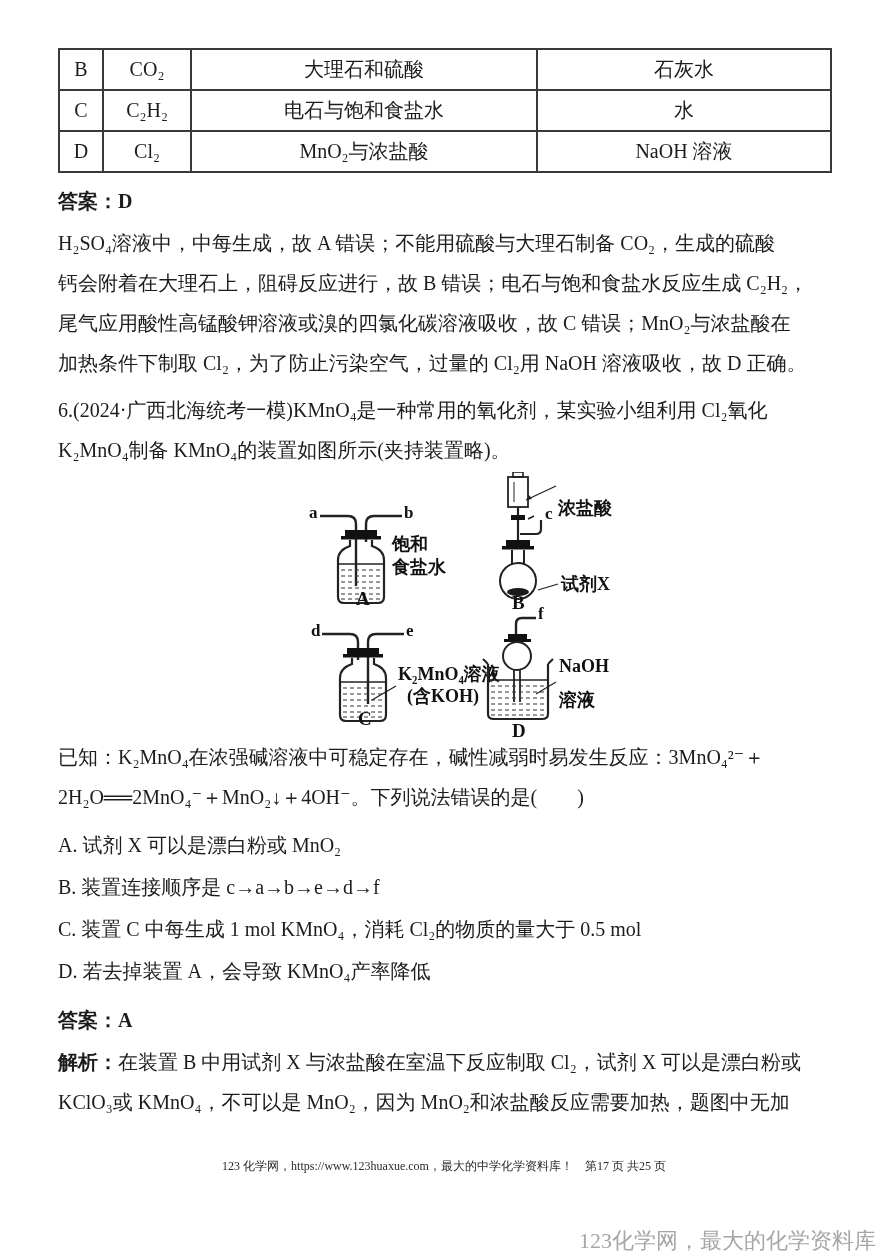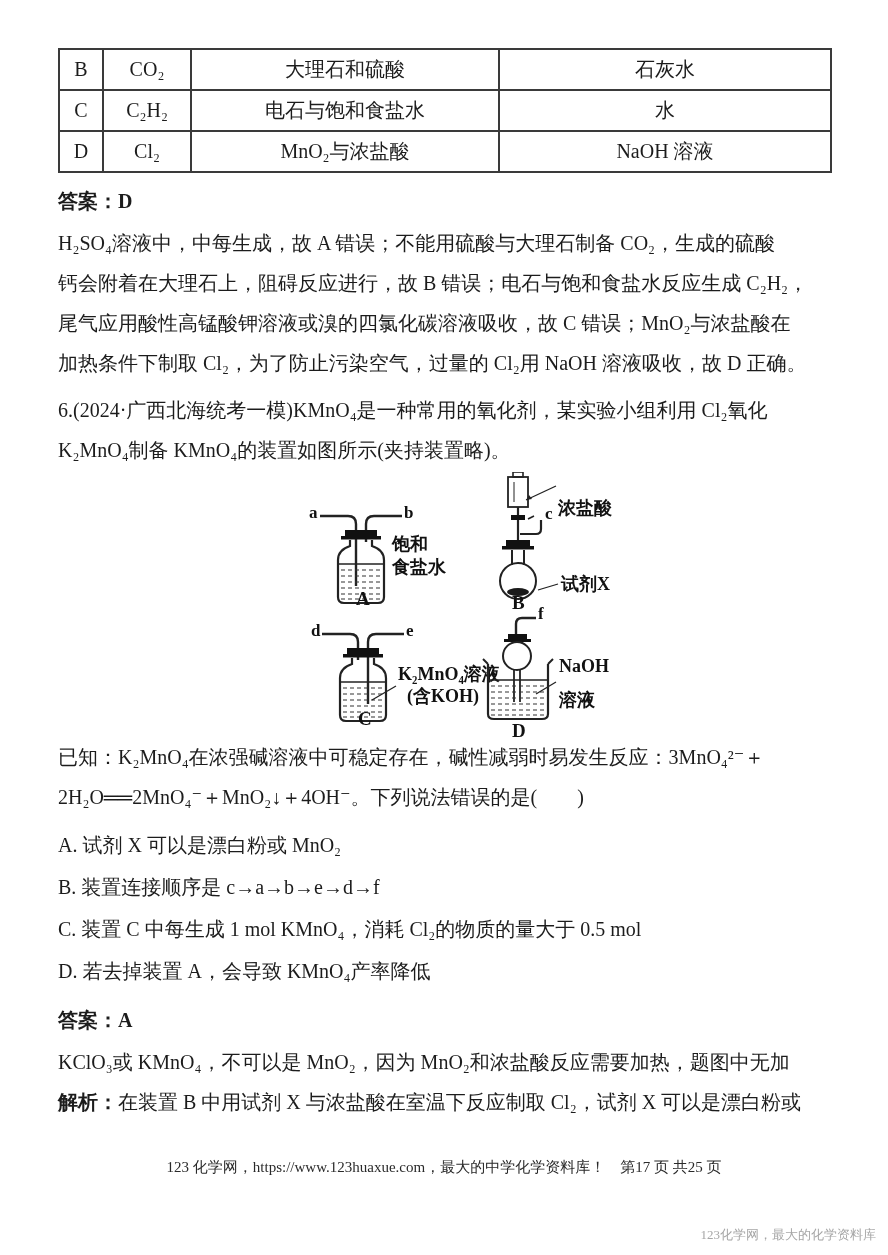--- a/index.html
+++ b/index.html
@@ -11,46 +11,46 @@
   }
   .content { position:absolute; left:58px; top:48px; width:774px; font-size:20px; }
 
   table.cmp { width:100%; border-collapse:collapse; table-layout:fixed; }
   table.cmp td {
     border:2px solid #3a3a3a; height:41px; text-align:center;
     vertical-align:middle; font-size:20px; padding:0 4px;
   }
   td.c-opt  { width:44px; }
   td.c-gas  { width:88px; }
-  td.c-prep { width:308px; }
+  td.c-prep { width:346px; }
 
   .ans-line { margin-top:13px; font-weight:bold; font-size:20px; line-height:30px; }
   .para { margin-top:7px; }
   .para .ln { line-height:40px; white-space:nowrap; }
   .bold { font-weight:bold; }
 
   .figure { position:relative; width:100%; height:258px; margin-top:2px; }
   .app { position:absolute; }
   .app svg { position:absolute; left:0; top:0; }
   .flabel {
     position:absolute; font-weight:bold; color:#111;
     font-size:18px; line-height:21px; white-space:nowrap;
   }
   .fport { position:absolute; font-weight:bold; font-size:17px; color:#111; }
   .fcap  { position:absolute; font-weight:bold; font-size:19px; color:#111; }
 
   .options .ln { line-height:42px; white-space:nowrap; }
 
   .footer {
     position:absolute; top:1158px; left:0; width:100%;
-    text-align:center; font-size:15px; color:#2a2a2a;
+    text-align:center; font-size:12px; color:#2a2a2a;
   }
   .watermark {
     position:absolute; top:1226px; right:12px;
-    font-size:13px; color:#a6a6a6;
+    font-size:22px; color:#a6a6a6;
   }
 </style>
 </head>
 <body>
 
 <div class="page">
   <div class="content">
 
     <table class="cmp">
       <tbody>
@@ -206,23 +206,23 @@
       <div class="ln">B. 装置连接顺序是 c→a→b→e→d→f</div>
       <div class="ln">C. 装置 C 中每生成 1 mol KMnO₄，消耗 Cl₂的物质的量大于 0.5 mol</div>
       <div class="ln">D. 若去掉装置 A，会导致 KMnO₄产率降低</div>
     </div>
 
     <div class="ans-line">
       <span>答案：</span><span>A</span>
     </div>
 
     <div class="para">
-      <div class="ln">KClO₃或 KMnO₄，不可以是 MnO₂，因为 MnO₂和浓盐酸反应需要加热，题图中无加</div>
       <div class="ln">
         <span class="bold">解析：</span><span>在装置 B 中用试剂 X 与浓盐酸在室温下反应制取 Cl₂，试剂 X 可以是漂白粉或</span>
       </div>
+      <div class="ln">KClO₃或 KMnO₄，不可以是 MnO₂，因为 MnO₂和浓盐酸反应需要加热，题图中无加</div>
     </div>
 
   </div>
 
   <div class="footer">123 化学网，https://www.123huaxue.com，最大的中学化学资料库！　第17 页 共25 页</div>
   <div class="watermark">123化学网，最大的化学资料库</div>
 </div>
 
 </body></html>

